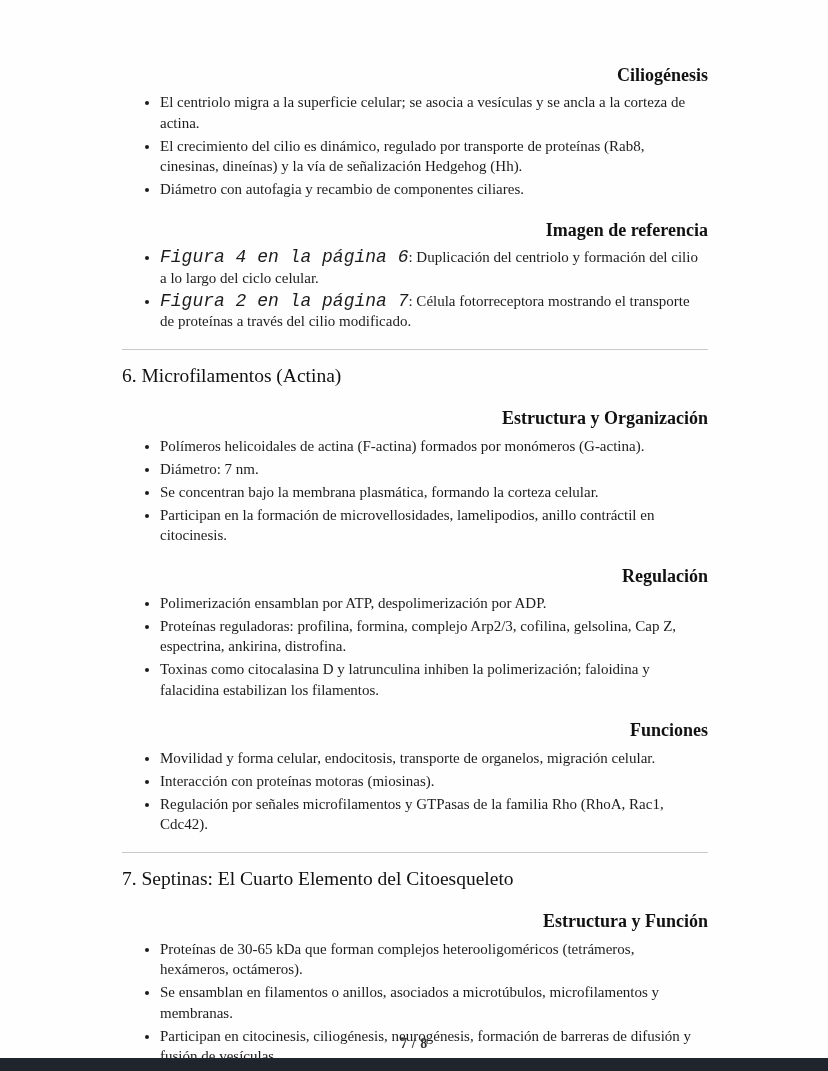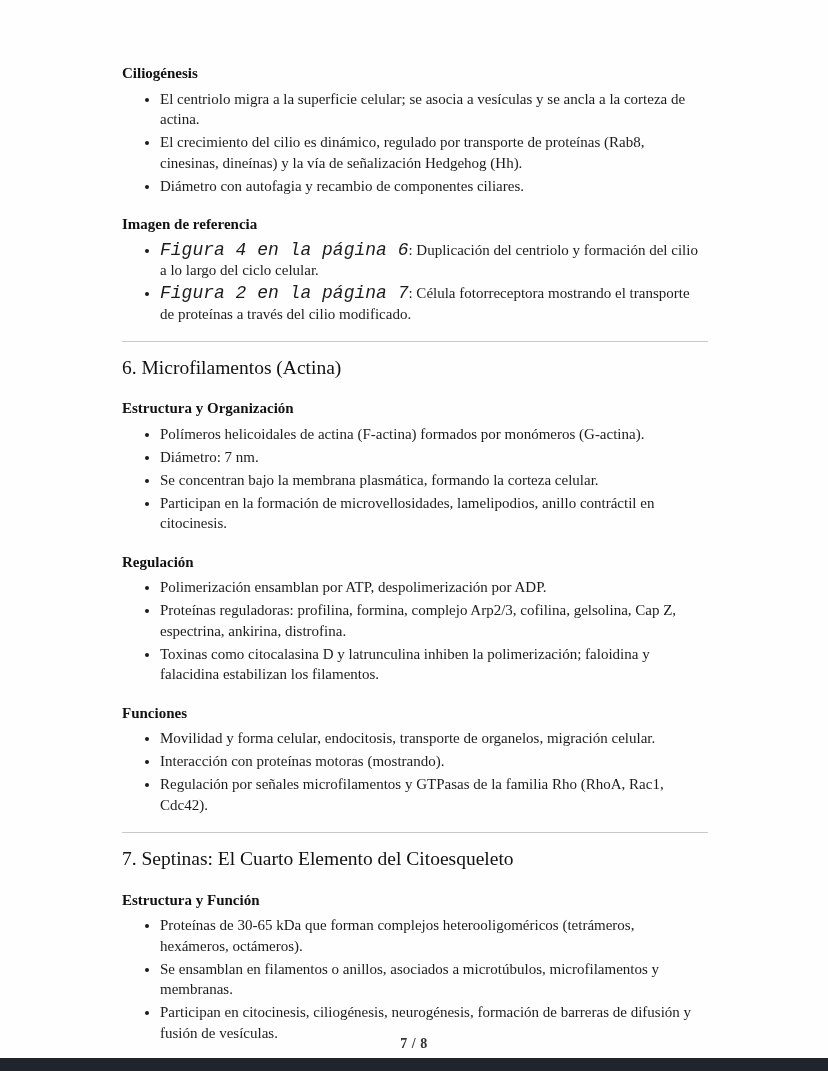--- a/index.html
+++ b/index.html
@@ -24,25 +24,26 @@
     top: 64px;
   }
   h2 {
     font-size: 19.5px;
     line-height: 1.25;
     font-weight: 400;
     color: #111111;
     margin: 14px 0 6px 0;
   }
   h3 {
-    font-size: 15px;
+    font-size: 18px;
     line-height: 1.3;
     font-weight: 700;
     color: #111111;
     margin: 19px 0 5px 0;
+    text-align: right;
   }
   h3.first { margin-top: 0; }
   ul {
     margin: 4px 10px 0 0;
     padding: 0 0 0 38px;
     list-style: disc outside;
   }
   li {
     font-size: 15px;
     line-height: 20.5px;
@@ -116,21 +117,21 @@
     <h3>Regulación</h3>
     <ul>
       <li>Polimerización ensamblan por ATP, despolimerización por ADP.</li>
       <li>Proteínas reguladoras: profilina, formina, complejo Arp2/3, cofilina, gelsolina, Cap Z, espectrina, ankirina, distrofina.</li>
       <li>Toxinas como citocalasina D y latrunculina inhiben la polimerización; faloidina y falacidina estabilizan los filamentos.</li>
     </ul>
 
     <h3>Funciones</h3>
     <ul>
       <li>Movilidad y forma celular, endocitosis, transporte de organelos, migración celular.</li>
-      <li>Interacción con proteínas motoras (mostrando).</li>
+      <li>Interacción con proteínas motoras (miosinas).</li>
       <li>Regulación por señales microfilamentos y GTPasas de la familia Rho (RhoA, Rac1, Cdc42).</li>
     </ul>
 
     <hr class="section-divider">
 
     <h2>7. Septinas: El Cuarto Elemento del Citoesqueleto</h2>
 
     <h3>Estructura y Función</h3>
     <ul>
       <li>Proteínas de 30-65 kDa que forman complejos heterooligoméricos (tetrámeros, hexámeros, octámeros).</li>

